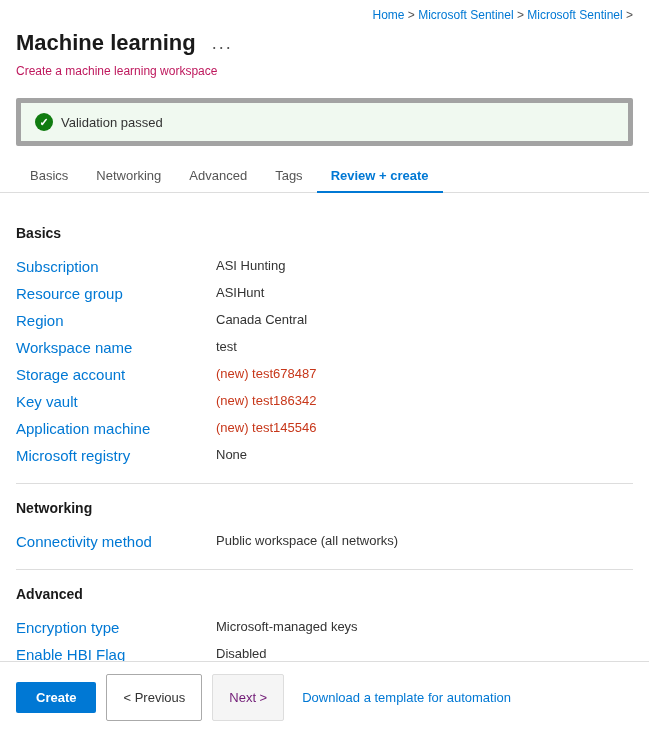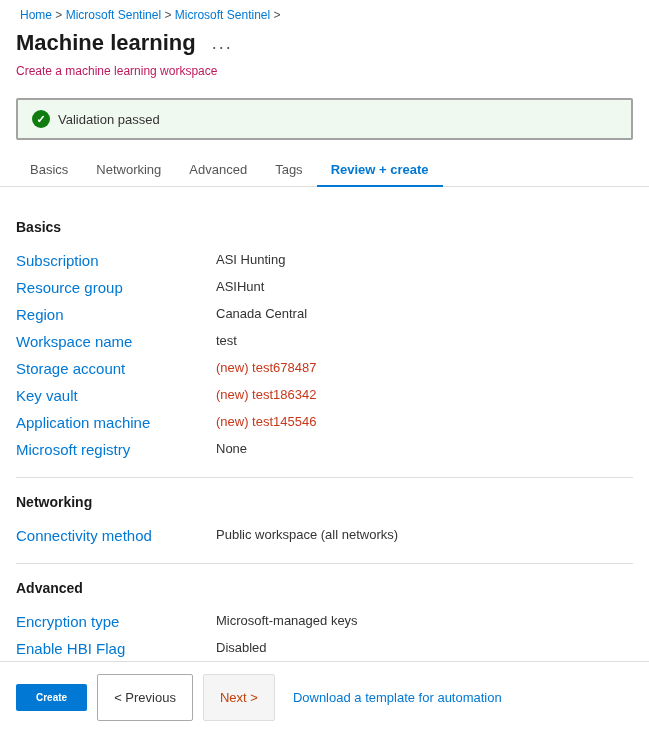--- a/index.html
+++ b/index.html
@@ -8,20 +8,21 @@
       font-size: 13px;
       color: #333;
       background: #fff;
       width: 649px;
       min-height: 733px;
     }
     .breadcrumb {
       font-size: 12px;
       color: #0078d4;
       padding: 8px 16px 4px 20px;
+      text-align: right;
     }
     .breadcrumb span { color: #555; }
     .page-header {
       padding: 4px 16px 8px 16px;
       display: flex;
       align-items: center;
       gap: 16px;
     }
     .page-title {
       font-size: 22px;
@@ -35,21 +36,21 @@
       letter-spacing: 2px;
     }
     .page-subtitle {
       font-size: 12px;
       color: #be185d;
       padding: 0 16px 10px 16px;
     }
     .validation-banner {
       margin: 10px 16px 14px 16px;
       background: #f0f9f0;
-      border: 2px solid #a3a3a3;
+      border: 5px solid #a3a3a3;
       border-radius: 2px;
       padding: 10px 14px;
       display: flex;
       align-items: center;
       gap: 8px;
     }
     .check-icon {
       width: 18px;
       height: 18px;
       background: #107c10;
@@ -129,36 +130,36 @@
       padding: 12px 16px;
       display: flex;
       align-items: center;
       gap: 10px;
     }
     .btn-create {
       background: #0078d4;
       color: white;
       border: none;
       padding: 8px 20px;
-      font-size: 10px;
+      font-size: 13px;
       font-weight: 600;
       cursor: pointer;
       border-radius: 2px;
     }
     .btn-nav {
       background: #fff;
       color: #333;
       border: 1px solid #aaa;
       padding: 15px 16px;
       font-size: 13px;
       cursor: pointer;
       border-radius: 2px;
     }
     .btn-nav.disabled {
-      color: #c2410c;
+      color: #701a75;
       border-color: #ddd;
       cursor: default;
       background: #f5f5f5;
     }
     .footer-link {
       color: #0078d4;
       font-size: 13px;
       text-decoration: none;
       cursor: pointer;
       margin-left: 8px;

